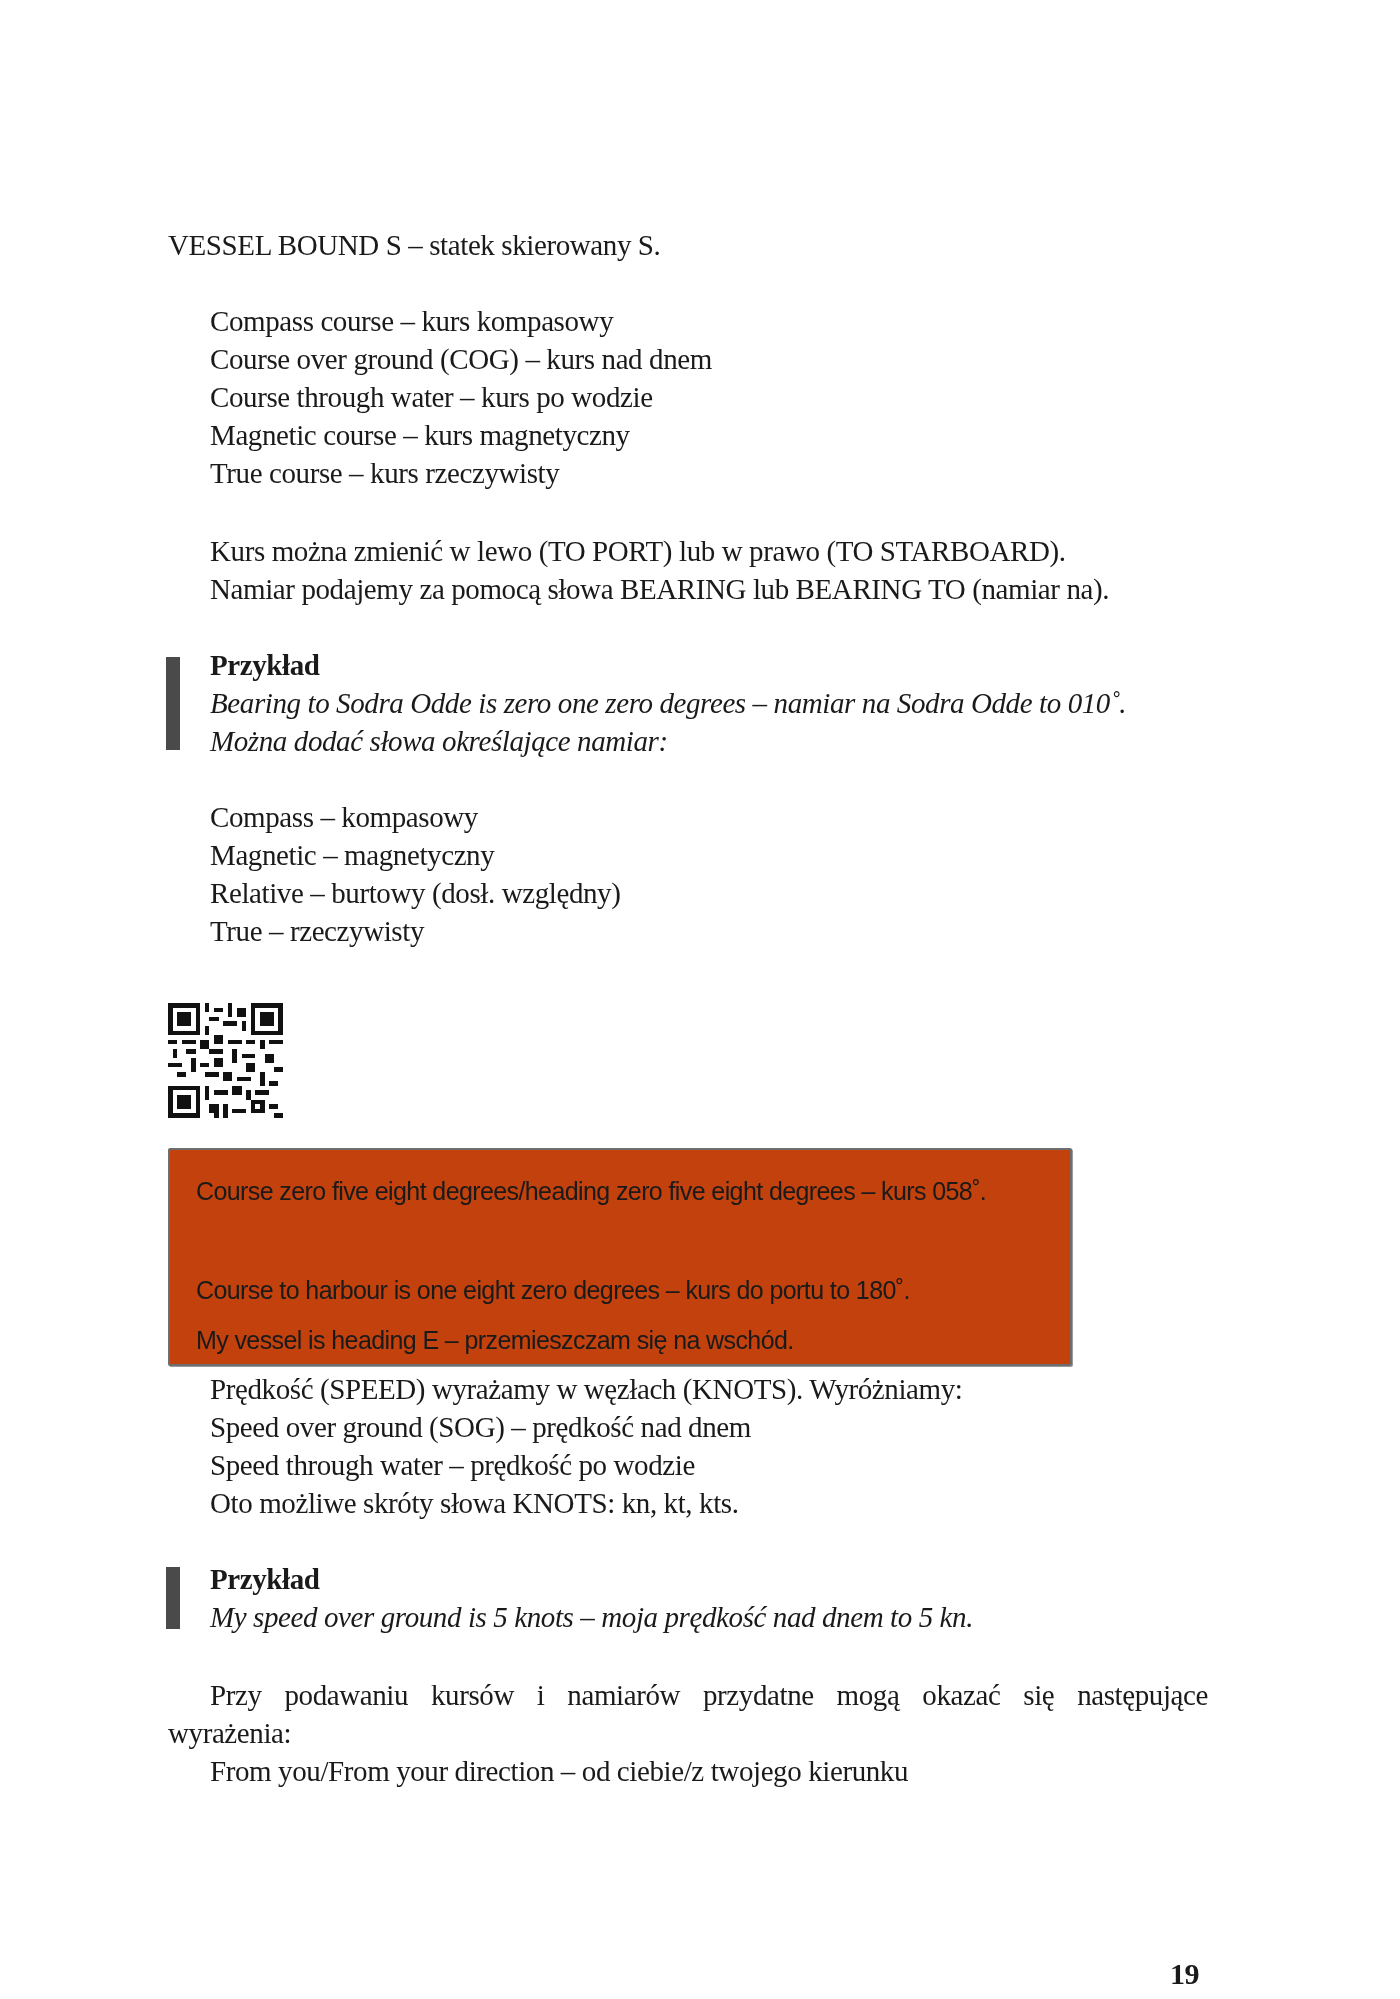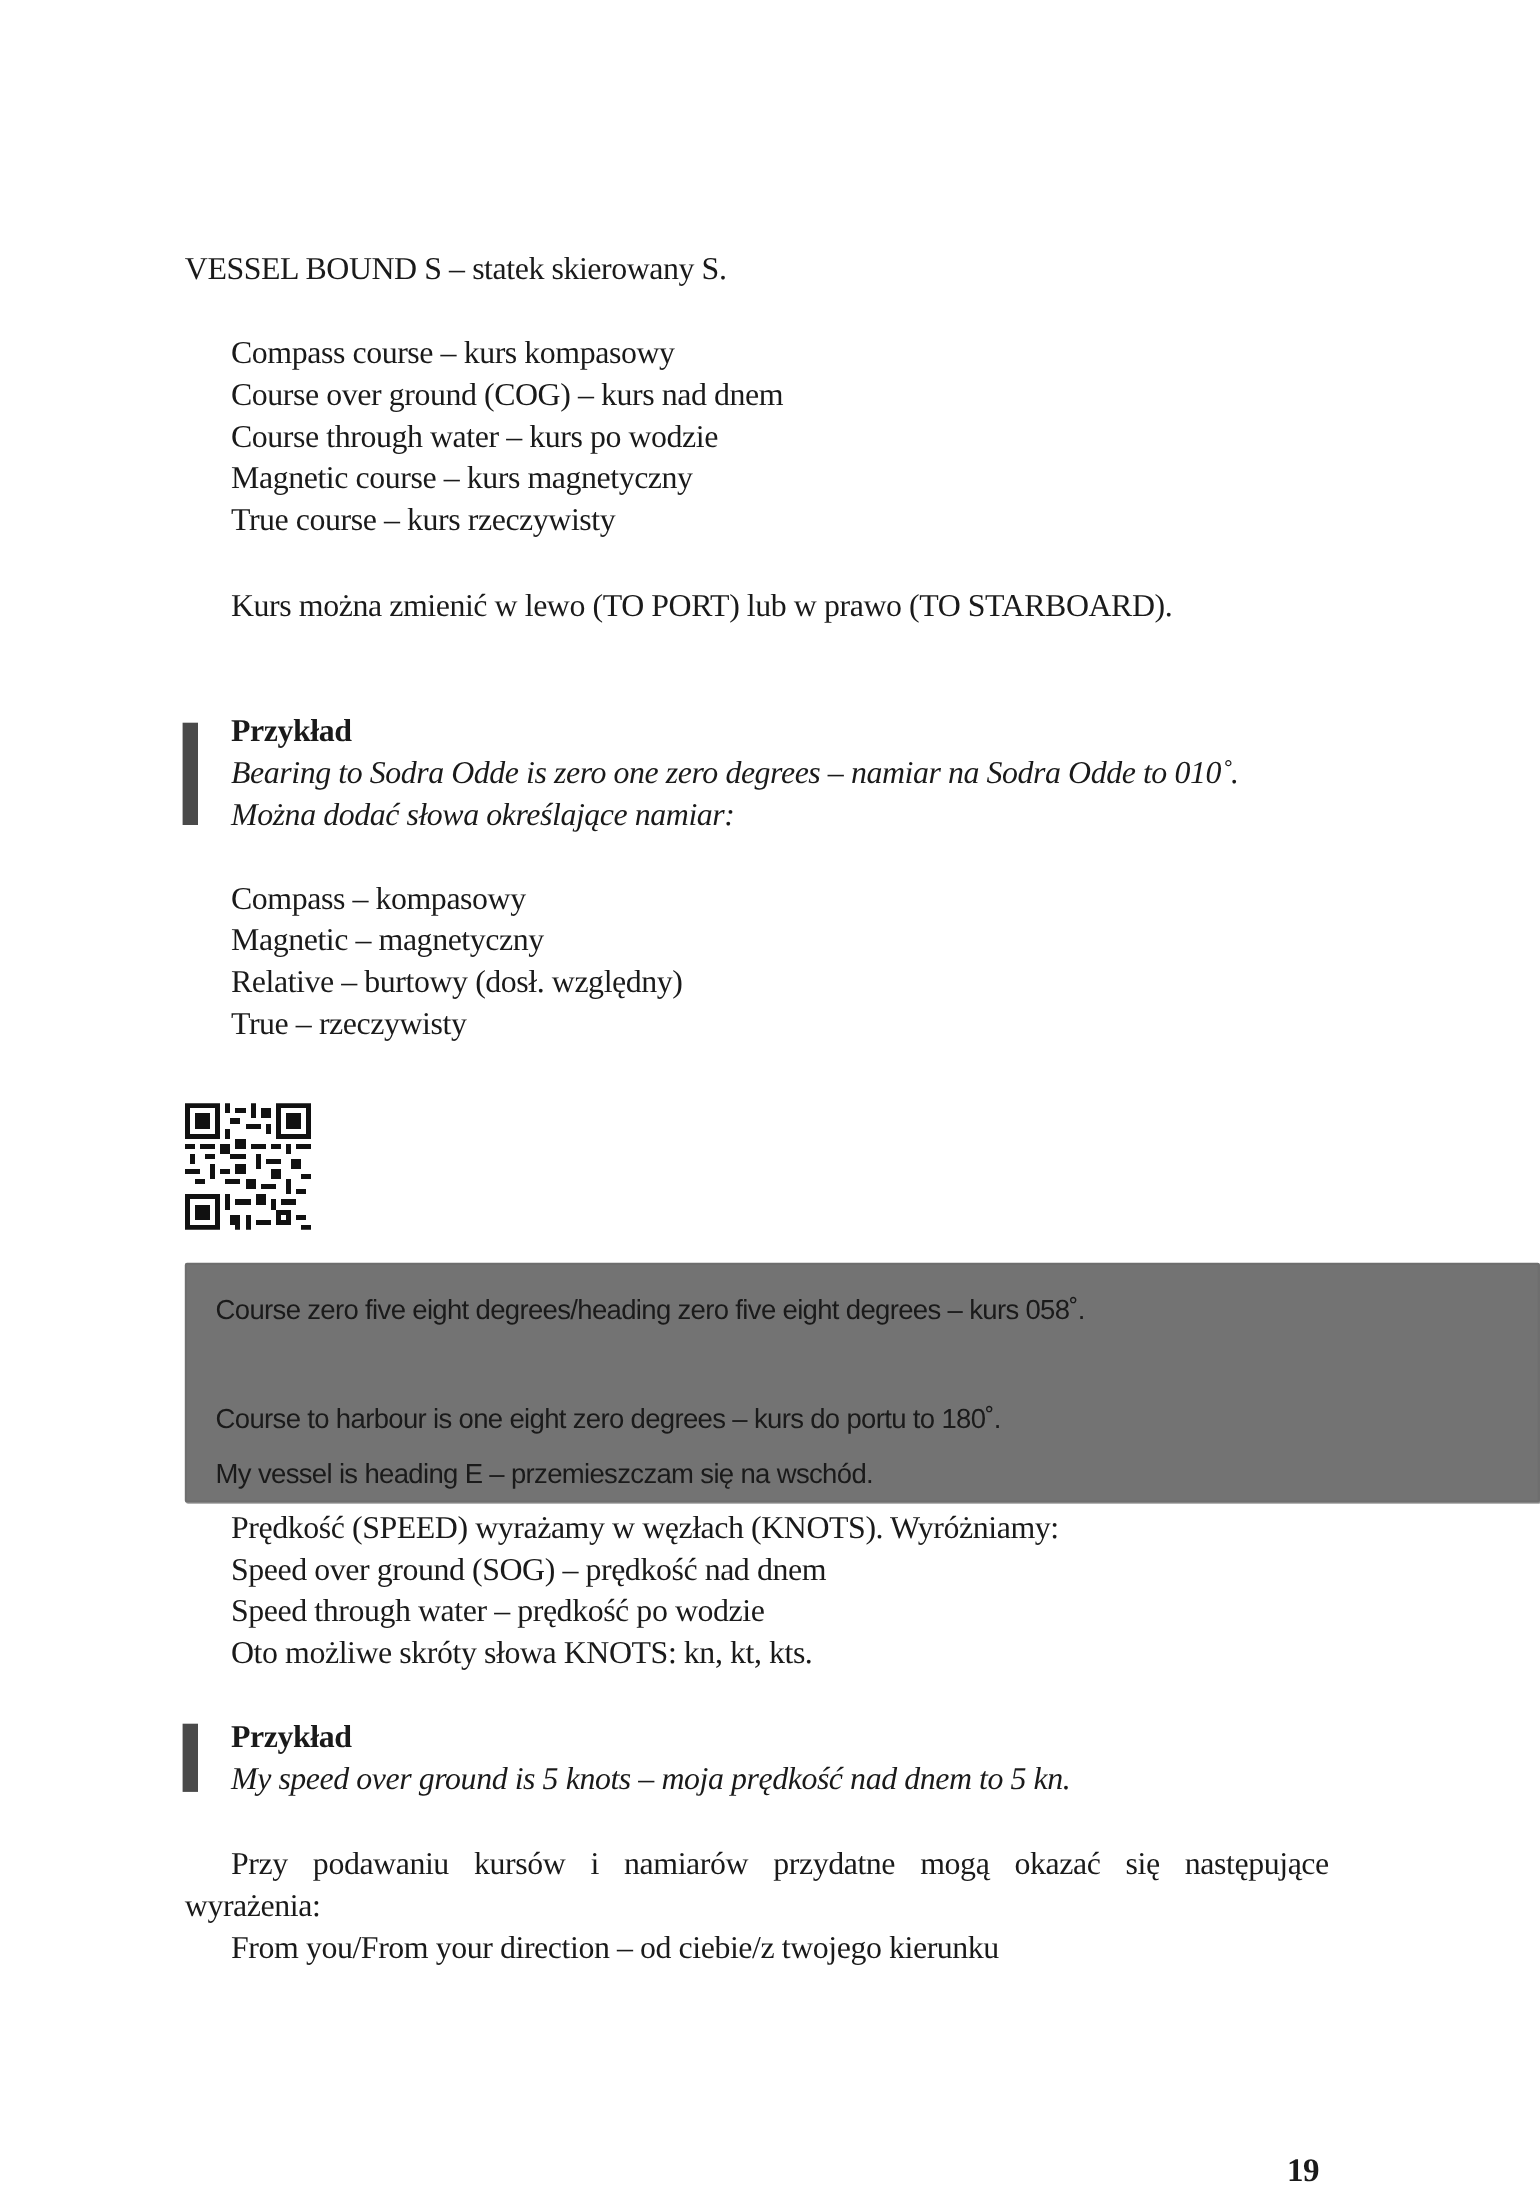--- a/index.html
+++ b/index.html
@@ -7,40 +7,41 @@
     .page { position: absolute; left: 0; top: 0; width: 1400px; height: 1999px; }
     .serif { font-family: "Liberation Serif", "DejaVu Serif", serif; font-size: 29px; line-height: 38px; letter-spacing: -0.4px; }
     .line { position: absolute; white-space: nowrap; }
     .indent { left: 210px; }
     .flush { left: 168px; }
     .justify { width: 1040px; text-align: justify; text-align-last: justify; }
     .bold { font-weight: bold; }
     .ital { font-style: italic; }
     .bar { position: absolute; left: 166px; width: 14px; background: #4a4a4a; }
     .qr { position: absolute; left: 168px; top: 1003px; width: 115px; height: 115px; }
-    .box { position: absolute; left: 168px; top: 1148px; width: 1232px; height: 218px; background: #737373; border: 2px solid #6e6e6e; box-sizing: border-box; border-radius: 2px; box-shadow: 1px 1px 0 #9a9a9a; }
+    .box { position: absolute; left: 168px; top: 1148px; width: 904px; height: 218px; background: #c2410c; border: 2px solid #6e6e6e; box-sizing: border-box; border-radius: 2px; box-shadow: 1px 1px 0 #9a9a9a; }
     .box .bline { position: absolute; left: 26px; white-space: nowrap; font-family: "Liberation Sans", "DejaVu Sans", sans-serif; font-size: 25px; letter-spacing: -0.6px; color: #1a1a1a; }
     .pagenum { position: absolute; left: 1170px; top: 1955px; font-family: "Liberation Serif", serif; font-size: 30px; font-weight: bold; }
   </style>
 </head>
 <body>
 
 <div class="page serif">
 
   <div class="line flush" style="top:226px;">VESSEL BOUND S – statek skierowany S.</div>
 
   <div>
     <div class="line indent" style="top:302px;">Compass course – kurs kompasowy</div>
     <div class="line indent" style="top:340px;">Course over ground (COG) – kurs nad dnem</div>
     <div class="line indent" style="top:378px;">Course through water – kurs po wodzie</div>
     <div class="line indent" style="top:416px;">Magnetic course – kurs magnetyczny</div>
     <div class="line indent" style="top:454px;">True course – kurs rzeczywisty</div>
   </div>
 
   <div class="line indent" style="top:532px;">Kurs można zmienić w lewo (TO PORT) lub w prawo (TO STARBOARD).</div>
+  <div class="line indent" style="top:570px;">Namiar podajemy za pomocą słowa BEARING lub BEARING TO (namiar na).</div>
 
   <div class="bar" style="top:657px; height:93px;"></div>
   <div class="line indent bold" style="top:646px;">Przykład</div>
   <div class="line indent ital" style="top:684px;">Bearing to Sodra Odde is zero one zero degrees – namiar na Sodra Odde  to 010˚.</div>
   <div class="line indent ital" style="top:722px;">Można dodać słowa określające namiar:</div>
 
   <div>
     <div class="line indent" style="top:798px;">Compass – kompasowy</div>
     <div class="line indent" style="top:836px;">Magnetic – magnetyczny</div>
     <div class="line indent" style="top:874px;">Relative – burtowy (dosł. względny)</div>

